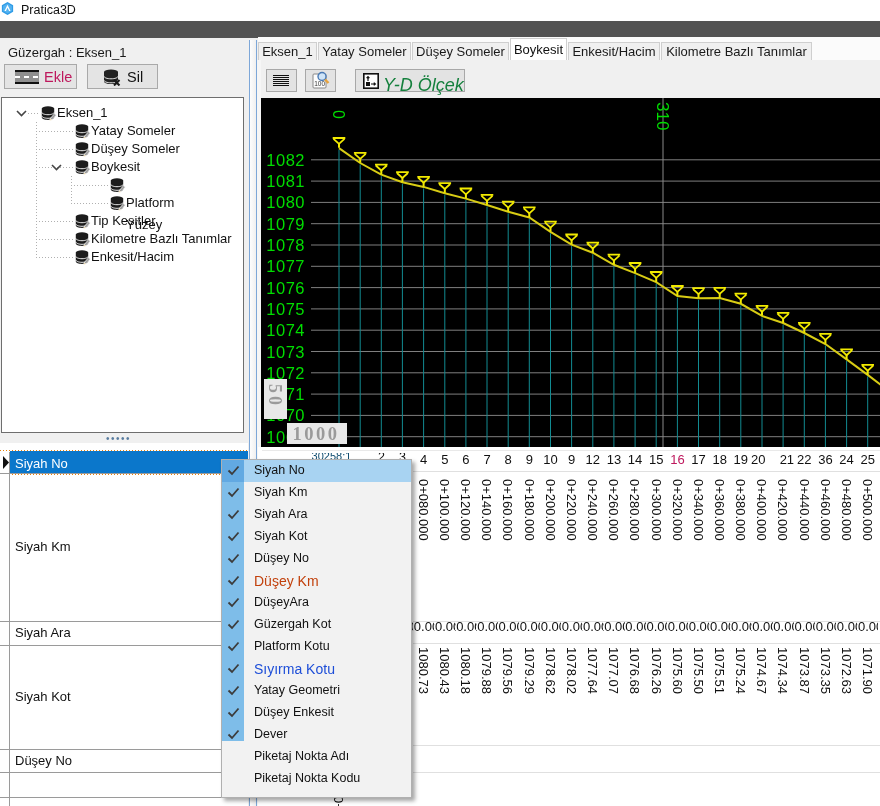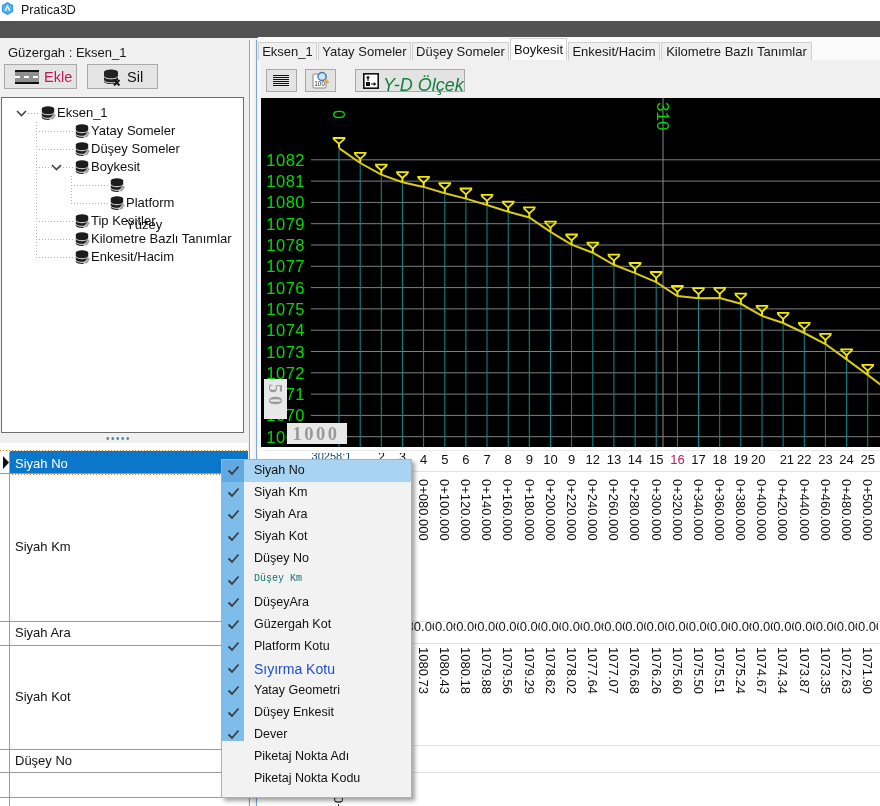--- a/index.html
+++ b/index.html
@@ -347,21 +347,21 @@
 <div class="abs" style="left:603.0px;top:452px;width:22px;text-align:center;font-size:13px;color:#111;">13</div>
 <div class="abs" style="left:624.1px;top:452px;width:22px;text-align:center;font-size:13px;color:#111;">14</div>
 <div class="abs" style="left:645.2px;top:452px;width:22px;text-align:center;font-size:13px;color:#111;">15</div>
 <div class="abs" style="left:666.4px;top:452px;width:22px;text-align:center;font-size:13px;color:#be185d;">16</div>
 <div class="abs" style="left:687.5px;top:452px;width:22px;text-align:center;font-size:13px;color:#111;">17</div>
 <div class="abs" style="left:708.7px;top:452px;width:22px;text-align:center;font-size:13px;color:#111;">18</div>
 <div class="abs" style="left:729.8px;top:452px;width:22px;text-align:center;font-size:13px;color:#111;">19</div>
 <div class="abs" style="left:751.0px;top:452px;width:22px;font-size:13px;color:#111;">20</div>
 <div class="abs" style="left:772.1px;top:452px;width:22px;text-align:right;font-size:13px;color:#111;">21</div>
 <div class="abs" style="left:793.3px;top:452px;width:22px;text-align:center;font-size:13px;color:#111;">22</div>
-<div class="abs" style="left:814.5px;top:452px;width:22px;text-align:center;font-size:13px;color:#111;">23</div>
+<div class="abs" style="left:814.5px;top:452px;width:22px;text-align:center;font-size:13px;color:#111;">36</div>
 <div class="abs" style="left:835.6px;top:452px;width:22px;text-align:center;font-size:13px;color:#111;">24</div>
 <div class="abs" style="left:856.8px;top:452px;width:22px;text-align:center;font-size:13px;color:#111;">25</div>
 <div class="abs" style="left:413px;top:471px;width:467px;height:1px;background:#e0e0e0;"></div>
 <div class="abs" style="left:413px;top:621px;width:467px;height:1px;background:#e0e0e0;"></div>
 <div class="abs" style="left:413px;top:643px;width:467px;height:1px;background:#e0e0e0;"></div>
 <div class="abs" style="left:413px;top:745px;width:467px;height:1px;background:#e0e0e0;"></div>
 <div class="abs" style="left:413px;top:772px;width:467px;height:1px;background:#e0e0e0;"></div>
 <div class="vtext" style="left:415.8px;top:479px;font-size:13px;color:#111;">0+080.000</div>
 <div class="vtext" style="left:436.9px;top:479px;font-size:13px;color:#111;">0+100.000</div>
 <div class="vtext" style="left:458.1px;top:479px;font-size:13px;color:#111;">0+120.000</div>
@@ -496,21 +496,21 @@
     <path d="M1.5 5.5 L5 9 L11.5 1.5" fill="none" stroke="#3c3c3c" stroke-width="1.8"></path>
   </svg>
 <div class="abs" style="left:254px;top:529px;font-size:12.5px;color:#111;z-index:12;">Siyah Kot</div>
 <svg class="abs" style="left:227px;top:553px;z-index:12;" width="13" height="11" viewBox="0 0 13 11">
     <path d="M1.5 5.5 L5 9 L11.5 1.5" fill="none" stroke="#3c3c3c" stroke-width="1.8"></path>
   </svg>
 <div class="abs" style="left:254px;top:551px;font-size:12.5px;color:#111;z-index:12;">Düşey No</div>
 <svg class="abs" style="left:227px;top:575px;z-index:12;" width="13" height="11" viewBox="0 0 13 11">
     <path d="M1.5 5.5 L5 9 L11.5 1.5" fill="none" stroke="#3c3c3c" stroke-width="1.8"></path>
   </svg>
-<div class="abs" style="left:254px;top:573px;font-size:10px;color:#0f766e;z-index:12;font-family:Liberation Mono, monospace;">Düşey Km</div>
+<div class="abs" style="left:254px;top:573px;font-size:14px;color:#c2410c;z-index:12;">Düşey Km</div>
 <svg class="abs" style="left:227px;top:597px;z-index:12;" width="13" height="11" viewBox="0 0 13 11">
     <path d="M1.5 5.5 L5 9 L11.5 1.5" fill="none" stroke="#3c3c3c" stroke-width="1.8"></path>
   </svg>
 <div class="abs" style="left:254px;top:595px;font-size:12.5px;color:#111;z-index:12;">DüşeyAra</div>
 <svg class="abs" style="left:227px;top:619px;z-index:12;" width="13" height="11" viewBox="0 0 13 11">
     <path d="M1.5 5.5 L5 9 L11.5 1.5" fill="none" stroke="#3c3c3c" stroke-width="1.8"></path>
   </svg>
 <div class="abs" style="left:254px;top:617px;font-size:12.5px;color:#111;z-index:12;">Güzergah Kot</div>
 <svg class="abs" style="left:227px;top:641px;z-index:12;" width="13" height="11" viewBox="0 0 13 11">
     <path d="M1.5 5.5 L5 9 L11.5 1.5" fill="none" stroke="#3c3c3c" stroke-width="1.8"></path>

